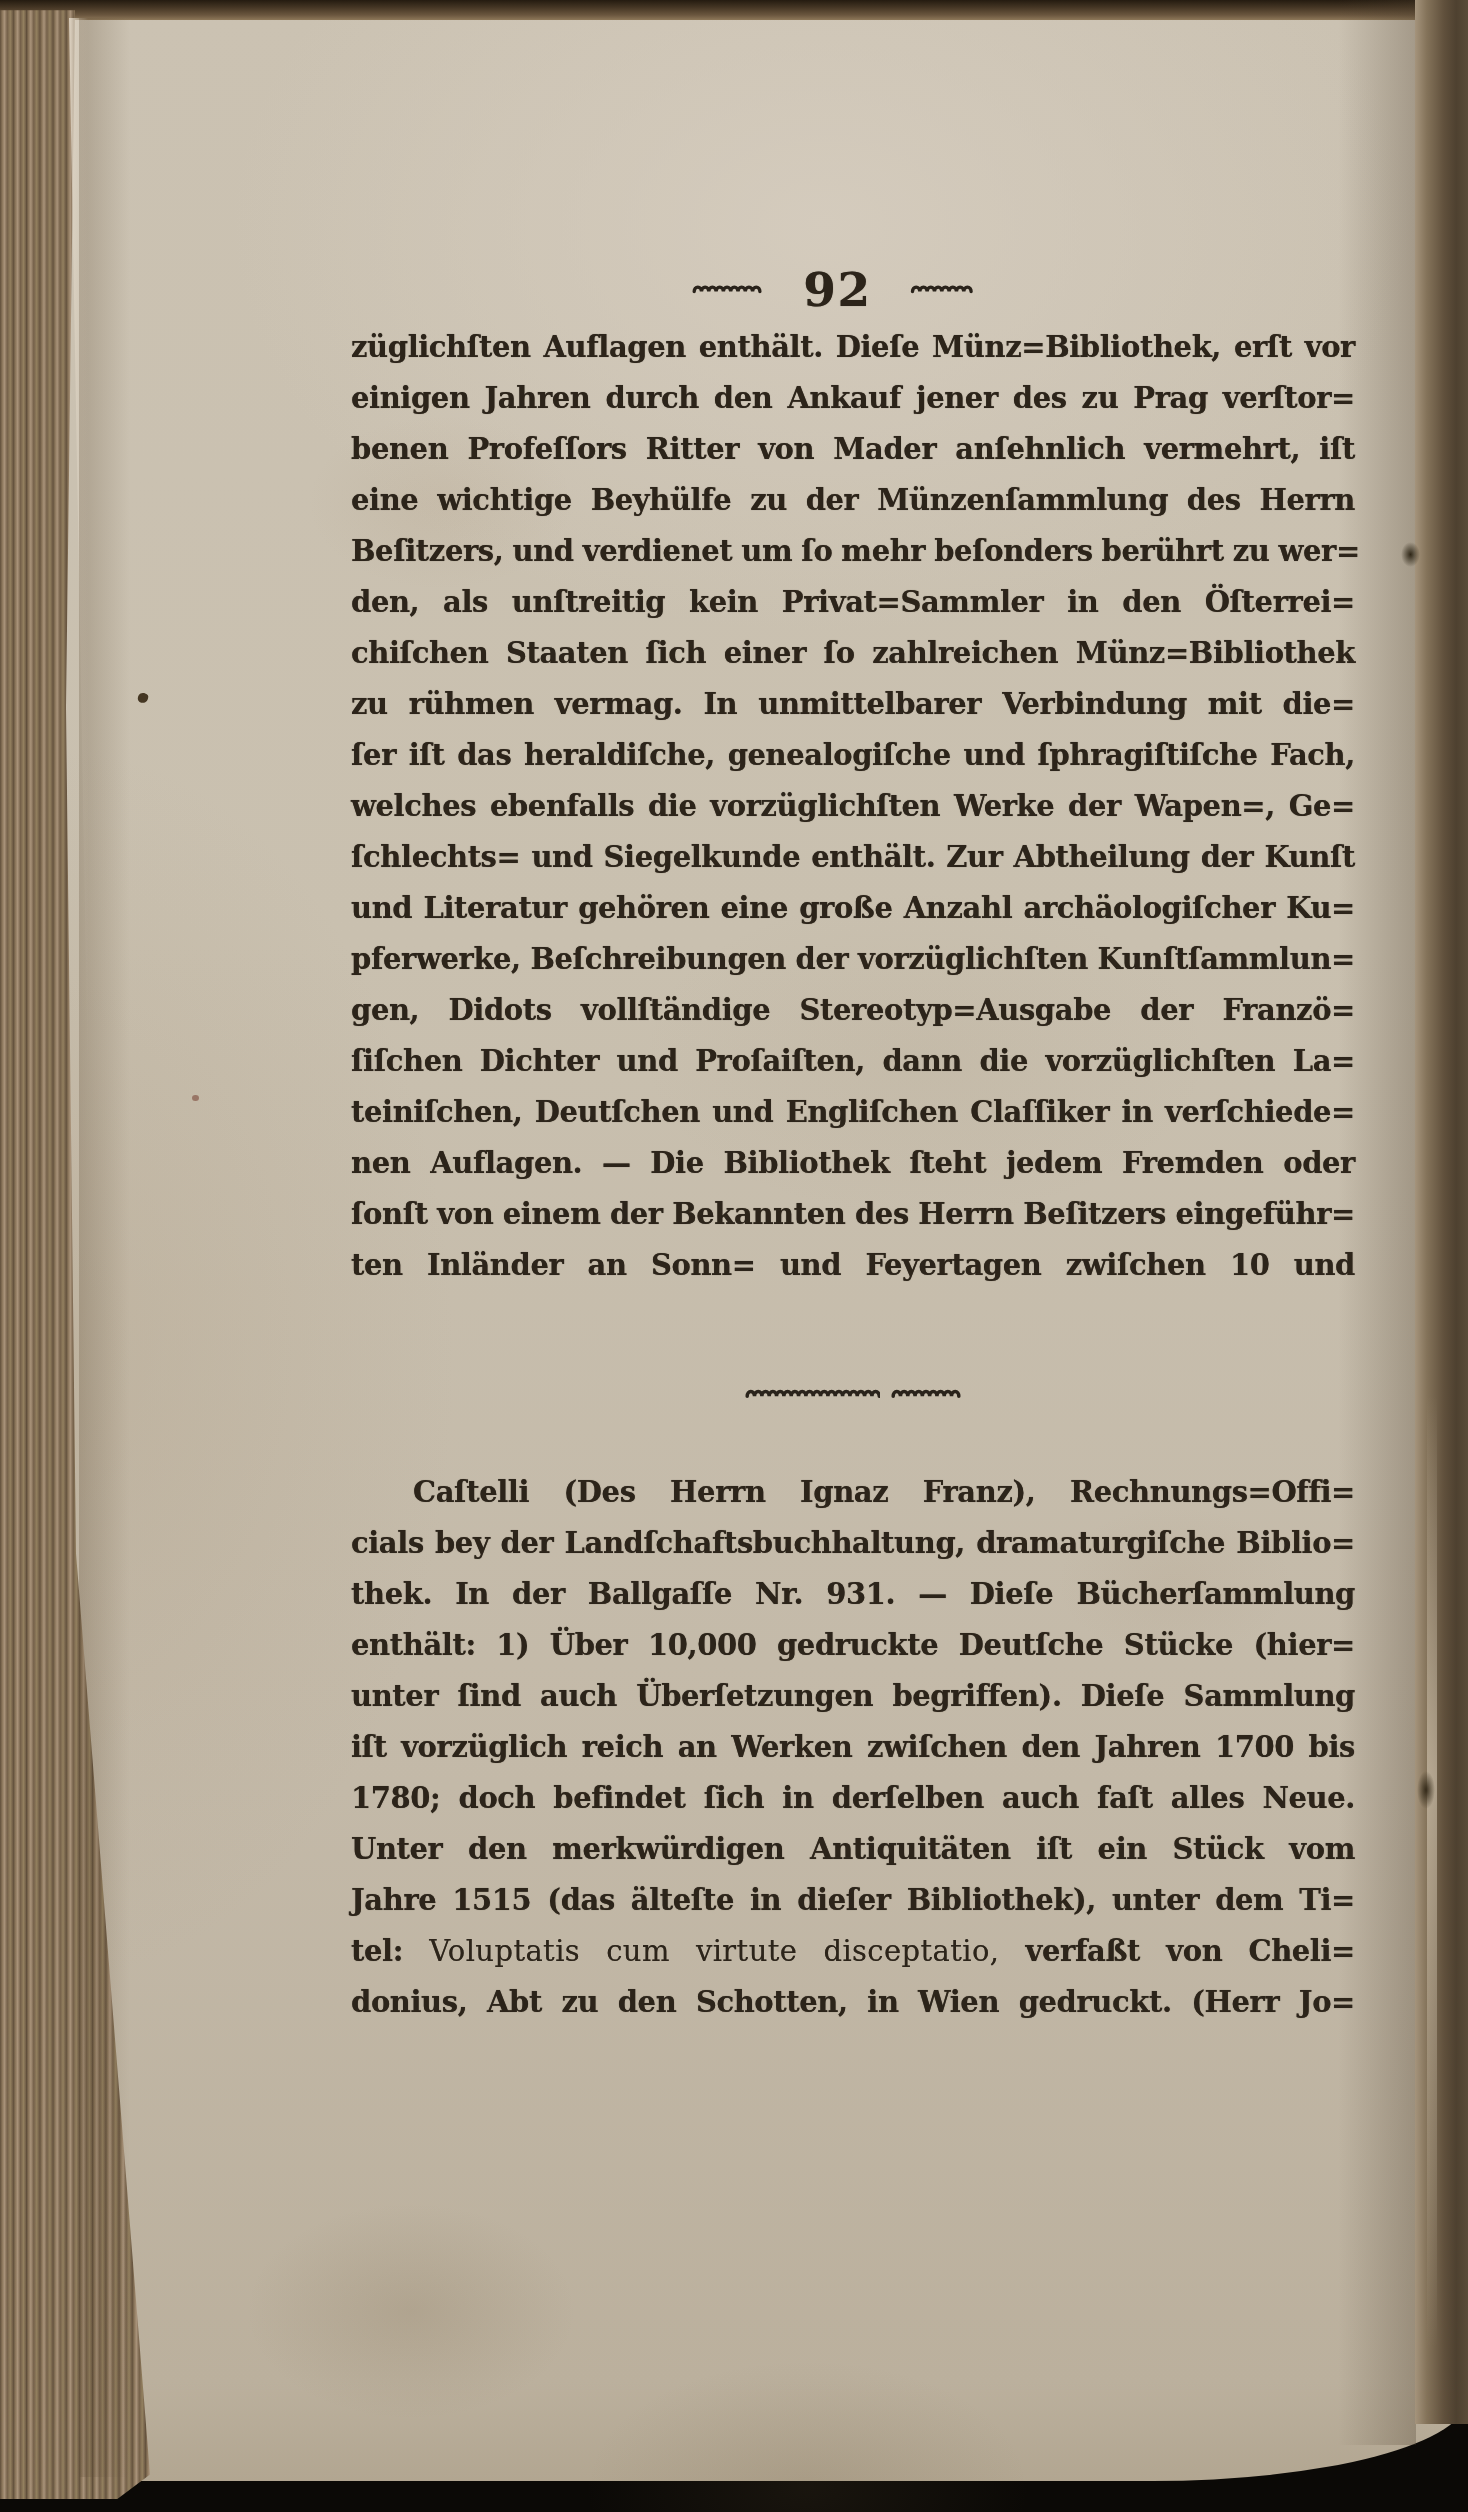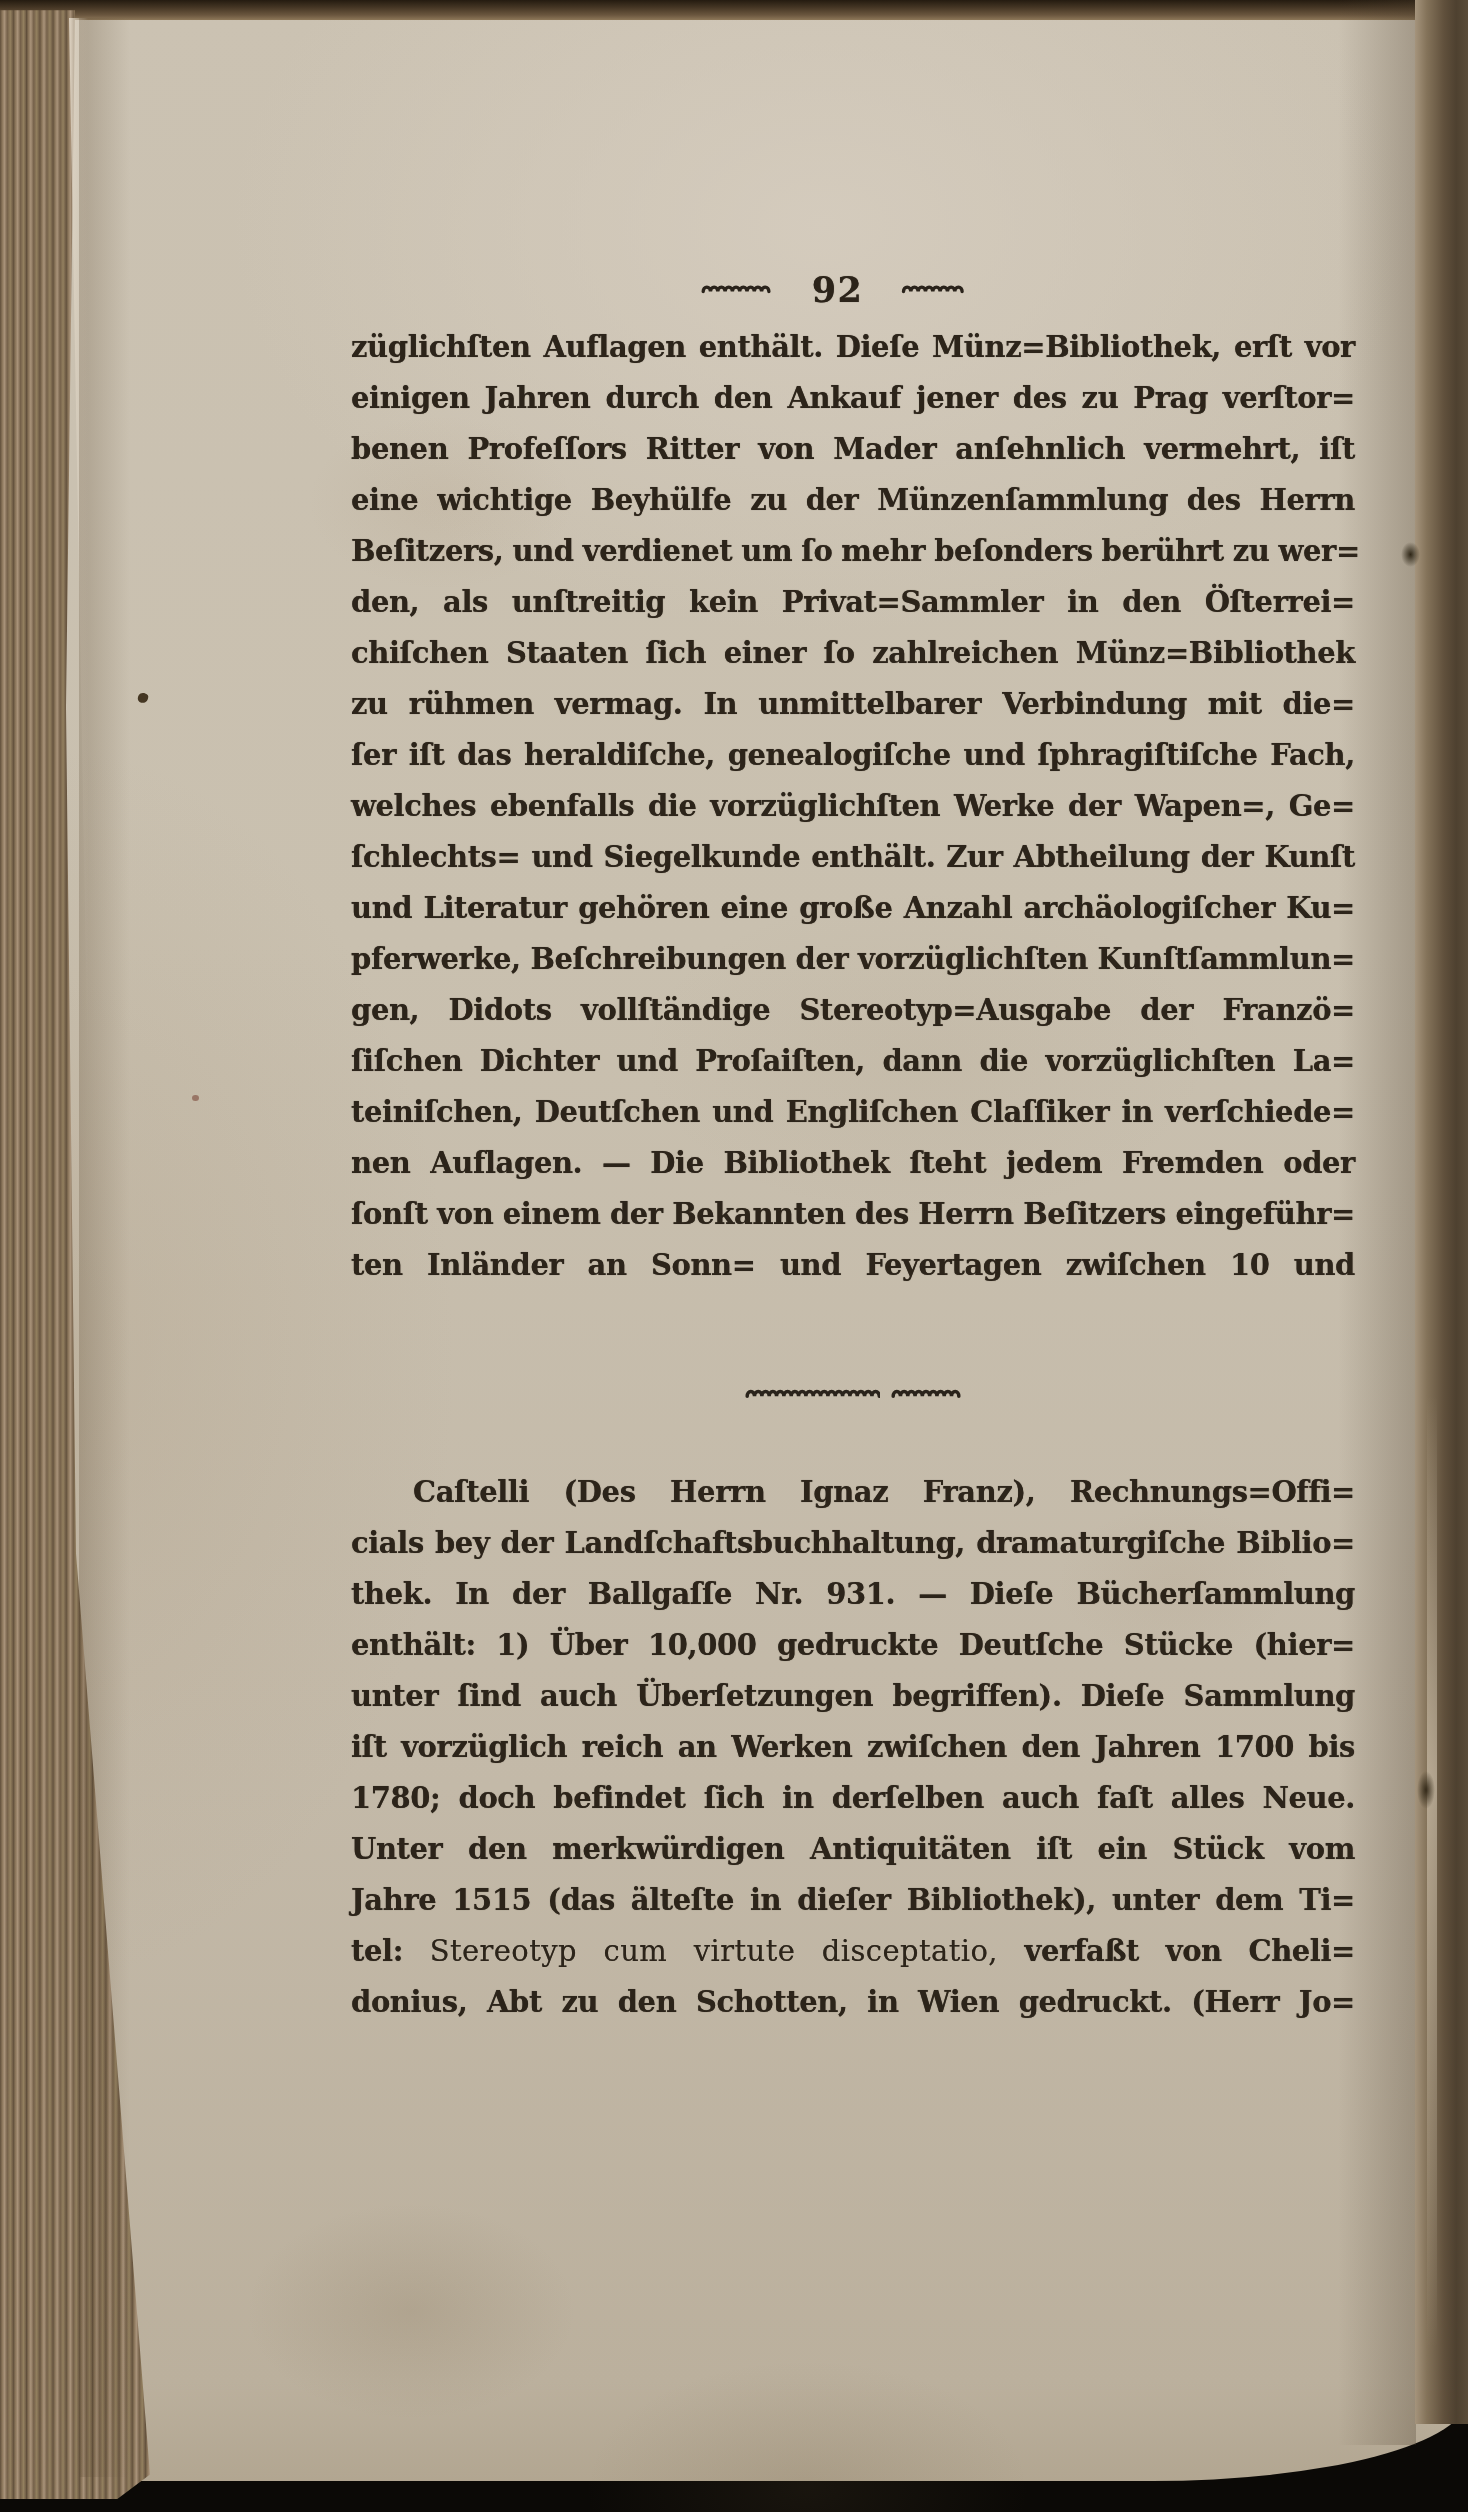--- a/index.html
+++ b/index.html
@@ -70,21 +70,21 @@
   }
   .line.flushleft { text-align-last:left; }
   .line.indent { text-indent:62px; }
   .latin { font-weight:400; letter-spacing:0.4px; text-shadow:0 0 0.4px rgba(44,36,26,.6); }
   
   .header {
     position:absolute; left:333px; top:258px; width:1004px; height:62px;
     display:flex; align-items:center; justify-content:center; gap:38px;
     color:#2c241a;
   }
-  .pagenum { font-size:35px; font-weight:700; text-shadow:0 0 0.7px rgba(44,36,26,.75); letter-spacing:1.5px; }
+  .pagenum { font-size:47px; font-weight:700; text-shadow:0 0 0.7px rgba(44,36,26,.75); letter-spacing:1.5px; }
   .squiggle { display:block; }
   
   .separator {
     position:absolute; left:351px; top:1382px; width:1004px; height:22px;
     display:flex; align-items:center; justify-content:center; gap:10.3px;
   }
   
   .ink-dot1 { position:absolute; left:138px; top:693px; width:10.3px; height:9.5px;
     background:#453723; border-radius:50% 40% 55% 45%; transform:rotate(15deg); }
   .ink-dot2 { position:absolute; left:192px; top:1095px; width:6.6px; height:5.9px;
@@ -145,21 +145,21 @@
   <div class="textcol" style="top:1467px">
     <div class="line indent">Caſtelli (Des Herrn Ignaz Franz), Rechnungs=Offi=</div>
     <div class="line">cials bey der Landſchaftsbuchhaltung, dramaturgiſche Biblio=</div>
     <div class="line">thek. In der Ballgaſſe Nr. 931. — Dieſe Bücherſammlung</div>
     <div class="line">enthält: 1) Über 10,000 gedruckte Deutſche Stücke (hier=</div>
     <div class="line">unter ſind auch Überſetzungen begriffen). Dieſe Sammlung</div>
     <div class="line">iſt vorzüglich reich an Werken zwiſchen den Jahren 1700 bis</div>
     <div class="line">1780; doch befindet ſich in derſelben auch faſt alles Neue.</div>
     <div class="line">Unter den merkwürdigen Antiquitäten iſt ein Stück vom</div>
     <div class="line">Jahre 1515 (das älteſte in dieſer Bibliothek), unter dem Ti=</div>
-    <div class="line"><span>tel: </span><span class="latin">Stereotyp cum virtute disceptatio,</span><span> verfaßt von Cheli=</span></div>
+    <div class="line"><span>tel: </span><span class="latin">Voluptatis cum virtute disceptatio,</span><span> verfaßt von Cheli=</span></div>
     <div class="line">donius, Abt zu den Schotten, in Wien gedruckt. (Herr Jo=</div>
   </div>
 
   <div class="top-edge"></div>
   <div class="left-edge"></div>
   <div class="left-edge-highlight"></div>
   <div class="left-inner-shadow"></div>
   <div class="right-inner-shadow"></div>
   <div class="right-edge"></div>
   <div class="right-edge-streak"></div>

